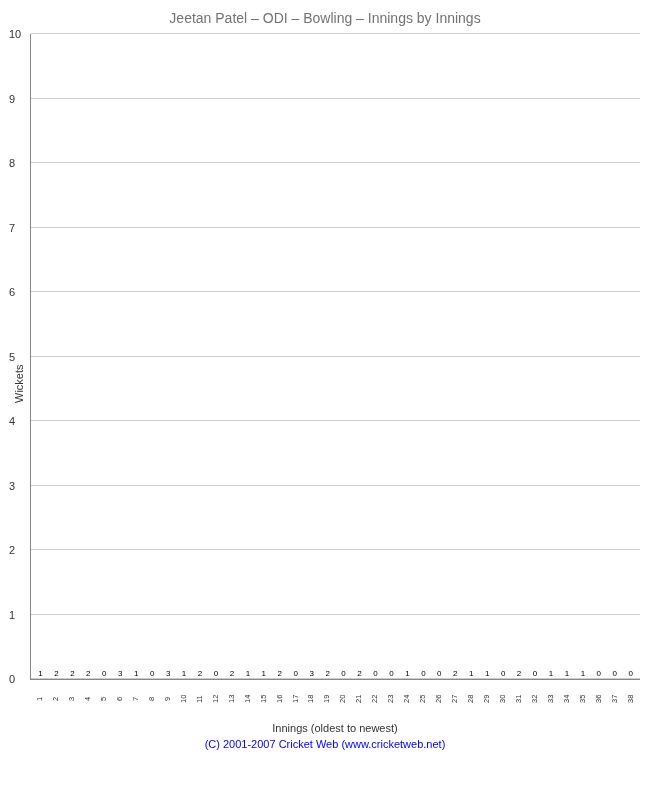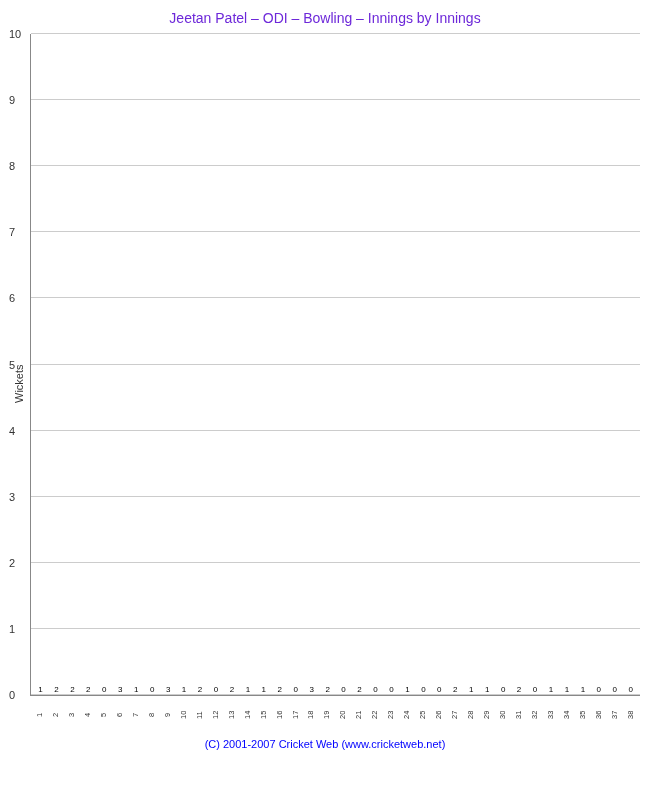--- a/index.html
+++ b/index.html
@@ -19,21 +19,21 @@
       flex-direction: column;
       align-items: center;
       padding: 10px 10px 50px 10px;
       position: relative;
     }
     .chart-title {
       font-size: 14px;
       font-weight: normal;
       text-align: center;
       margin-bottom: 8px;
-      color: #6d28d9;
+      color: #737373;
     }
     .chart-area {
       display: flex;
       flex-direction: row;
       width: 100%;
       flex: 1;
       position: relative;
     }
     .y-axis-label {
       writing-mode: vertical-rl;
@@ -367,17 +367,18 @@
           <div class="x-label" style="flex: 1 1 0%; font-size: 7.5px; display: flex; align-items: center; justify-content: center; height: 38px; writing-mode: vertical-rl; transform: rotate(180deg); text-align: center;">30</div>
           <div class="x-label" style="flex: 1 1 0%; font-size: 7.5px; display: flex; align-items: center; justify-content: center; height: 38px; writing-mode: vertical-rl; transform: rotate(180deg); text-align: center;">31</div>
           <div class="x-label" style="flex: 1 1 0%; font-size: 7.5px; display: flex; align-items: center; justify-content: center; height: 38px; writing-mode: vertical-rl; transform: rotate(180deg); text-align: center;">32</div>
           <div class="x-label" style="flex: 1 1 0%; font-size: 7.5px; display: flex; align-items: center; justify-content: center; height: 38px; writing-mode: vertical-rl; transform: rotate(180deg); text-align: center;">33</div>
           <div class="x-label" style="flex: 1 1 0%; font-size: 7.5px; display: flex; align-items: center; justify-content: center; height: 38px; writing-mode: vertical-rl; transform: rotate(180deg); text-align: center;">34</div>
           <div class="x-label" style="flex: 1 1 0%; font-size: 7.5px; display: flex; align-items: center; justify-content: center; height: 38px; writing-mode: vertical-rl; transform: rotate(180deg); text-align: center;">35</div>
           <div class="x-label" style="flex: 1 1 0%; font-size: 7.5px; display: flex; align-items: center; justify-content: center; height: 38px; writing-mode: vertical-rl; transform: rotate(180deg); text-align: center;">36</div>
           <div class="x-label" style="flex: 1 1 0%; font-size: 7.5px; display: flex; align-items: center; justify-content: center; height: 38px; writing-mode: vertical-rl; transform: rotate(180deg); text-align: center;">37</div>
           <div class="x-label" style="flex: 1 1 0%; font-size: 7.5px; display: flex; align-items: center; justify-content: center; height: 38px; writing-mode: vertical-rl; transform: rotate(180deg); text-align: center;">38</div>
         </div>
+      <div class="x-axis-title">Innings (oldest to newest)</div>
     </div>
   </div>
 
   <div class="footer">(C) 2001-2007 Cricket Web (www.cricketweb.net)</div>
 </div>
 
 </body></html>

